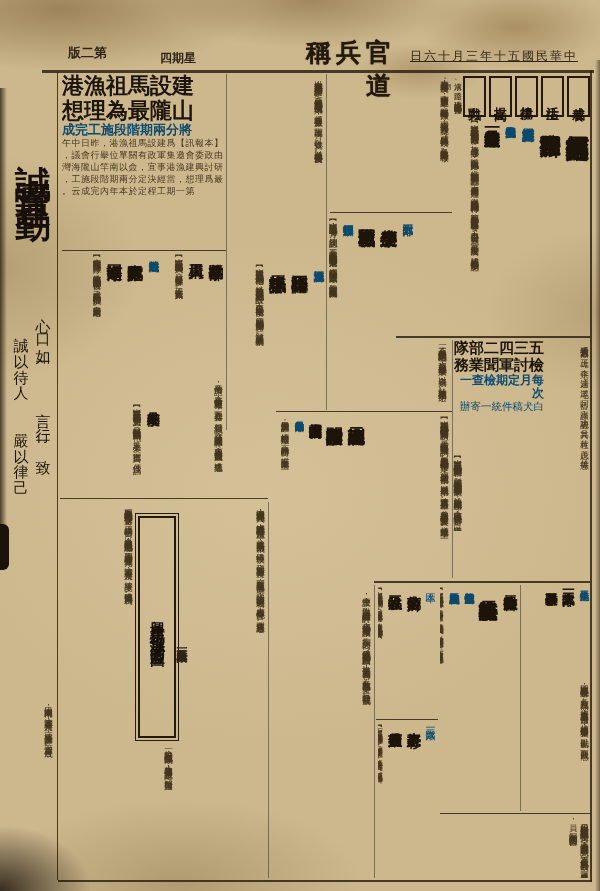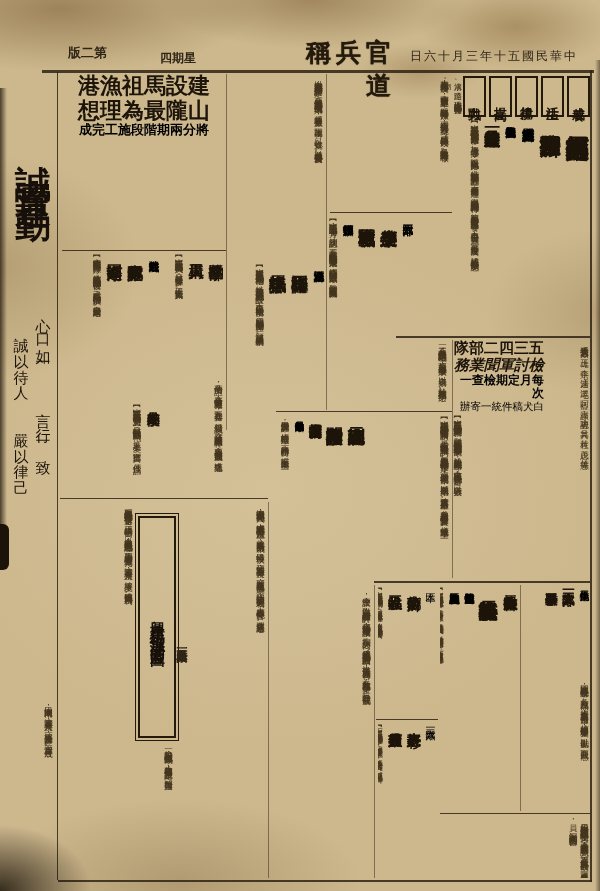--- a/index.html
+++ b/index.html
@@ -17,48 +17,48 @@
       radial-gradient(ellipse 200px 160px at 0% 30%, rgba(120,92,50,.28), transparent 70%),
       radial-gradient(ellipse 420px 340px at 45% 55%, rgba(226,209,170,.35), transparent 75%),
       radial-gradient(ellipse 260px 120px at 30% 99%, rgba(112,86,46,.30), transparent 70%);
   }
   .v{writing-mode:vertical-rl;text-orientation:upright;}
   .rtl{unicode-bidi:bidi-override;direction:rtl;}
   .abs{position:absolute;}
   .art{position:absolute;writing-mode:vertical-rl;text-orientation:upright;overflow:hidden;}
   .art>div{margin-block-end:3px;}
   .hd{font-weight:bold;color:#1d140a;line-height:1.12;}
-  .sub{color:#000000;line-height:1.15;}
+  .sub{color:#0c4a6e;line-height:1.15;}
   .bd{font-size:8.5px;line-height:1.32;color:#44361f;letter-spacing:.5px;overflow:hidden;}
   .rule{position:absolute;background:#2e2315;opacity:.85;}
   .kbox{border:2px solid #241a0c;width:19px;height:37px;display:flex;align-items:center;justify-content:center;}
   .kbox span{writing-mode:vertical-rl;text-orientation:upright;font-size:13px;font-weight:bold;line-height:1;color:#1d140a;}
   
   #edition{left:68px;top:44px;font-size:13px;font-weight:bold;}
   #weekday{left:160px;top:50px;font-size:12px;font-weight:bold;}
   #mast{left:278px;top:36px;width:118px;font-size:25px;font-weight:bold;letter-spacing:5px;color:#241a0c;text-shadow:0 0 1px #241a0c;}
-  #pdate{left:396px;top:48px;width:182px;font-size:12px;letter-spacing:2px;}
+  #pdate{left:396px;top:48px;width:182px;font-size:12px;letter-spacing:2px;text-decoration:underline;}
   
   #slogan-big{left:8px;top:136px;height:210px;font-size:36px;font-weight:bold;letter-spacing:14px;color:#17100a;}
   #slogan-r{left:33px;top:306px;height:300px;font-size:15px;letter-spacing:16px;color:#1d140a;}
   #slogan-l{left:11px;top:326px;height:310px;font-size:15px;letter-spacing:16px;color:#1d140a;}
   
   #artA{left:398px;top:76px;width:192px;height:256px;}
   #artA .flow{position:absolute;top:42px;left:0;right:0;bottom:0;}
   #kickA{position:absolute;top:0;right:0;display:flex;flex-direction:row-reverse;gap:3px;}
   #aTop{position:absolute;top:0;left:0;width:64px;height:38px;}
   #t1{left:330px;top:74px;width:120px;height:138px;}
   #t2{left:228px;top:74px;width:96px;height:182px;}
   #artB{left:62px;top:74px;width:164px;height:176px;overflow:hidden;}
-  #artB .row{text-align:center;direction:rtl;}
+  #artB .row{text-align:left;direction:rtl;}
   #artC{left:328px;top:216px;width:86px;height:192px;}
   #artD{left:225px;top:262px;width:100px;height:168px;}
   #artE{left:452px;top:340px;width:138px;height:238px;}
   #eNames{position:absolute;right:0;top:0;bottom:0;width:42px;}
-  #eMain{position:absolute;left:0;top:0;width:92px;}
+  #eMain{position:absolute;left:0;top:0;width:92px;text-align:right;}
   #eBody{height:118px;}
   #eLeft{left:398px;top:340px;width:50px;height:238px;}
   #artF{left:278px;top:414px;width:88px;height:170px;}
   #fRight{left:370px;top:414px;width:80px;height:170px;}
   #artG{left:62px;top:252px;width:98px;height:146px;}
   #artH{left:162px;top:252px;width:62px;height:122px;}
   #hB{left:162px;top:378px;width:62px;height:118px;}
   #artN{left:62px;top:402px;width:98px;height:94px;}
   #artI{left:60px;top:502px;width:208px;height:376px;}
   #iBox{position:absolute;left:78px;top:14px;width:34px;height:218px;border:2px solid #241a0c;outline:1px solid #241a0c;outline-offset:2px;display:flex;align-items:center;justify-content:center;}
@@ -122,20 +122,21 @@
   </div>
 </div>
 
 <div class="art bd" id="t1">炊事人員每週體檢一次，寢室內務按規定放置，服裝隨時保持整潔，環境衛生列入每月競賽，成績公佈以資比較，各級主官並應隨時督導考核。</div>
 <div class="art bd" id="t2">以上實施範圍將對各項計劃詳加規定，舉凡禮貌習慣水溝道路環境衛生均有準則，並經常派員檢查，限期改善，以收實效，藉以養成官兵良好習慣云。</div>
 
 <div class="abs" id="artB">
   <div class="row hd rtl" style="font-size:22px;">建設馬祖漁港</div>
   <div class="row hd rtl" style="font-size:22px;">山隴最為理想</div>
   <div class="row sub rtl" style="font-size:13px;font-weight:bold;">將分兩期階段施工完成</div>
+  <div class="row bd rtl" style="font-size:9px;">【本報訊】爲建設馬祖漁港，昨日中午由政委會邀集軍政有關單位擧行會議，研討興建漁港事宜，僉以南竿山隴海灣最爲理想，當經決定分兩期階段施工，第一期工程定於本年內完成云。</div>
 </div>
 
 <div class="art" id="artC">
   <div class="sub" style="font-size:11px;">八三五部附三部隊</div>
   <div class="hd" style="font-size:17px;">榮膺上半年度</div>
   <div class="hd" style="font-size:17px;">戰備檢查冠軍</div>
   <div class="sub" style="font-size:11px;">獲指揮官頒發錦旗</div>
   <div class="bd">【本報訊】地區上領導有方，訓練認眞，八三五部附三部隊於上半年度戰備檢查中榮獲冠軍，指揮官特頒發錦旗一面以資鼓勵，全體官兵聞訊莫不興奮異常。</div>
 </div>
 
@@ -143,21 +144,21 @@
   <div class="sub" style="font-size:11px;">應連江縣漁會邀請</div>
   <div class="hd" style="font-size:17px;">裕隆工程師</div>
   <div class="hd" style="font-size:17px;">李詠坦抵馬</div>
   <div class="bd">【本報訊】連江縣漁會爲興建馬祖漁港，特邀裕隆公司工程師李詠坦來馬勘察設計，李氏已於昨日安抵南竿，卽日起展開港灣測量工作，預計一週內可獲初步結果。</div>
 </div>
 
 <div class="abs" id="artE">
   <div class="v bd" id="eNames">獲獎人員芳名如下：王雄、李培、速清、毛澤、阿藍、高謀。記功者：吳其、黃柱、忠茂、雄志等。</div>
   <div id="eMain">
     <div class="hd rtl" style="font-size:15px;">五三四二部隊</div>
-    <div class="hd rtl" style="font-size:15px;font-style:italic;">檢討軍聞業務</div>
+    <div class="hd rtl" style="font-size:15px;">檢討軍聞業務</div>
     <div class="sub rtl" style="font-size:12px;font-weight:bold;">每月定期檢查一次</div>
     <div class="sub rtl" style="font-size:10.5px;">白犬稿件統一寄辦</div>
     <div class="v bd" id="eBody">【本報訊】五三四二部隊日昨檢討軍聞業務，對成績優良之軍聞官及通訊員分別頒發獎金獎狀，並決定加強新聞報導，白犬地區稿件今後統一寄辦，以求時效云。</div>
   </div>
 </div>
 <div class="art bd" id="eLeft">一八三五部隊建設中之馬祖漁港，捐款百元以上者頒發獎狀，以資表揚，餘款悉數移作構工之用。</div>
 
 <div class="art bd" id="fRight">【本報訊】砲測訓練班第二期昨日上午擧行開訓典禮，最高指揮官親臨主持並致訓詞，勗勉全體學員敦品勵學恪守規定，努力研習砲測技術，以期學成致用，爲建軍大業貢獻力量。參加觀禮者尚有各部隊長官多人，儀式簡單隆重。</div>
 <div class="art" id="artF">
   <div class="hd" style="font-size:17px;">砲測訓練班二期</div>

